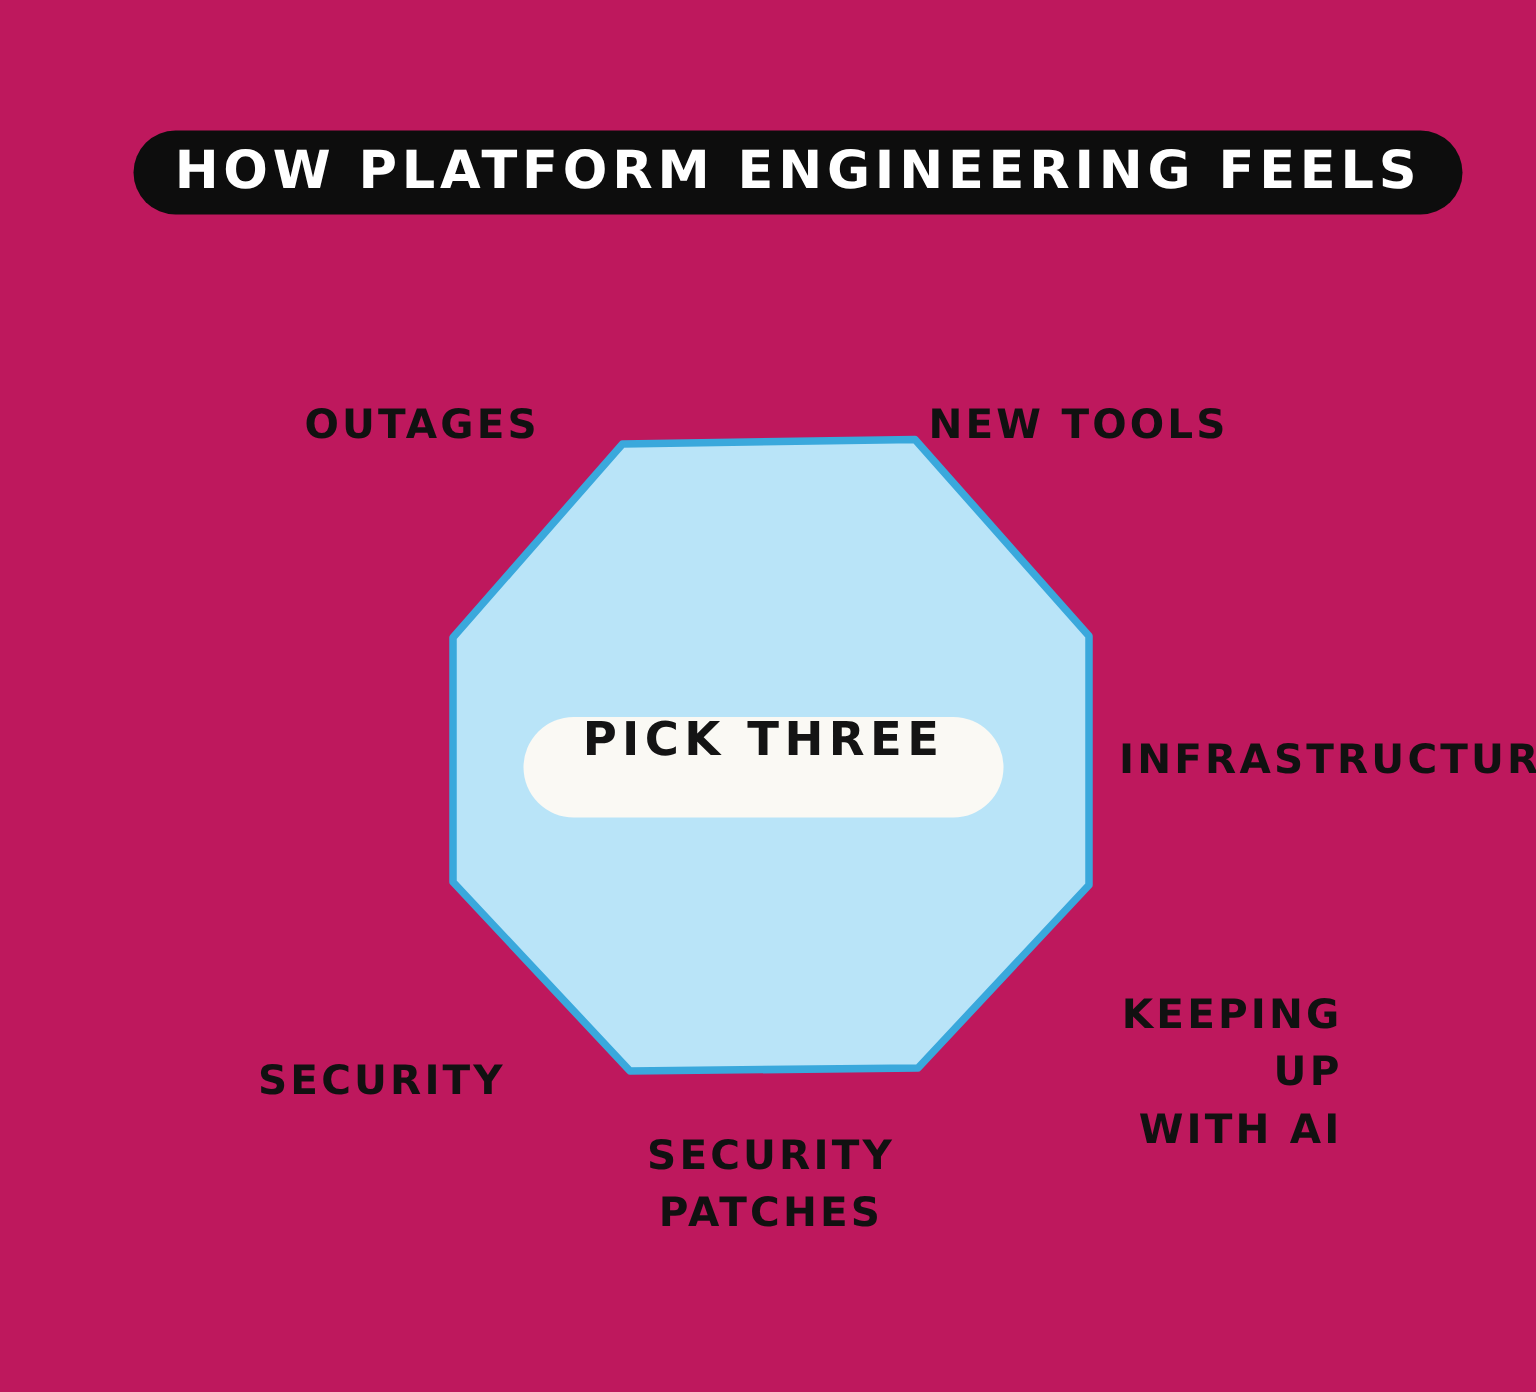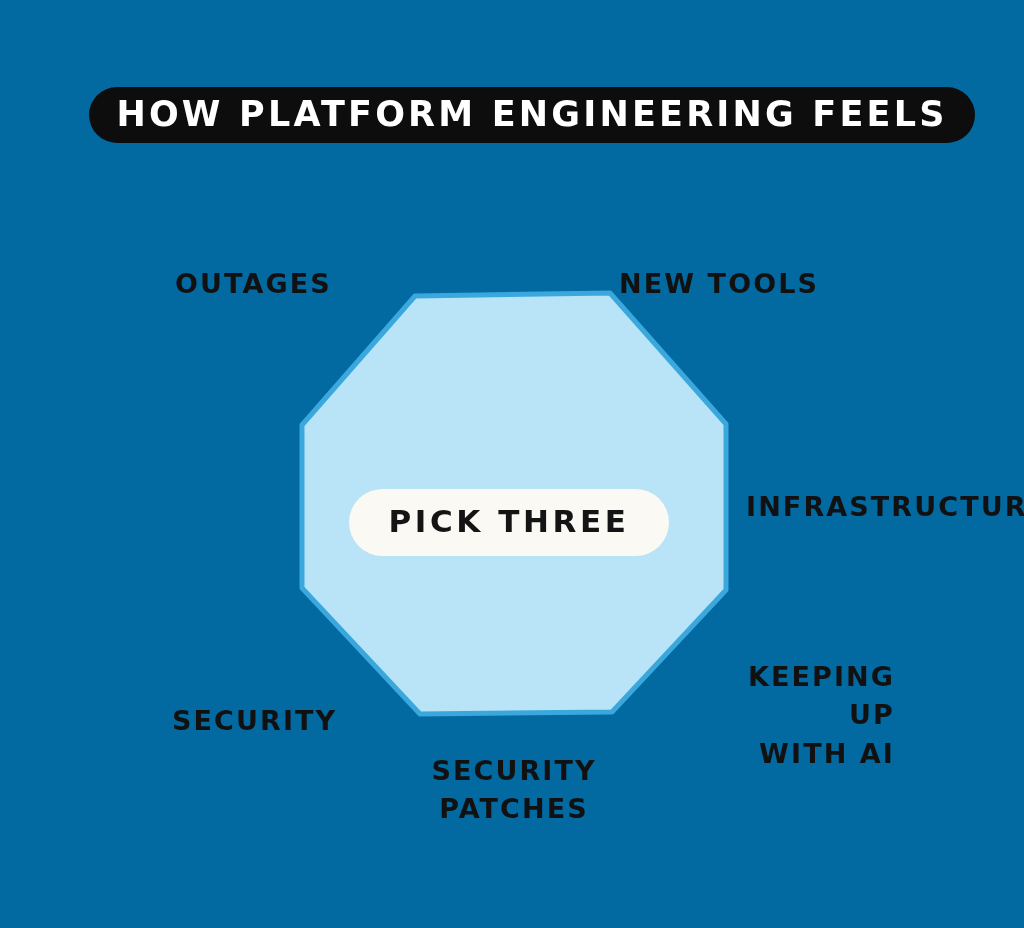--- a/index.html
+++ b/index.html
@@ -13,21 +13,21 @@
     background: #d6eefc;
     font-family: "DejaVu Sans", sans-serif;
     overflow: hidden;
     position: relative;
   }
 
   #stage {
     position: relative;
     width: 1024px;
     height: 928px;
-    background: #0369a1;
+    background: #be185d;
   }
 
   
   #title-banner {
     position: absolute;
     left: 89px;
     top: 87px;
     width: 886px;
     height: 56px;
     background: #0d0d0d;
@@ -61,27 +61,26 @@
   #octagon-svg {
     display: block;
     width: 1024px;
     height: 928px;
   }
 
   
   #center-pill {
     position: absolute;
     left: 349px;
-    top: 489px;
+    top: 478px;
     width: 320px;
     height: 67px;
     background: #faf9f4;
     border-radius: 34px;
     display: flex;
-    align-items: center;
     justify-content: center;
     box-sizing: border-box;
   }
   #center-pill-label {
     color: #141414;
     font-family: "DejaVu Sans", sans-serif;
     font-size: 31px;
     font-weight: 600;
     letter-spacing: 3.6px;
     white-space: nowrap;
@@ -95,21 +94,21 @@
     color: #111111;
     font-family: "DejaVu Sans", sans-serif;
     font-size: 27px;
     font-weight: 600;
     letter-spacing: 2.1px;
     line-height: 1.42;
     white-space: pre-line;
     text-transform: uppercase;
   }
 
-  #label-outages        { left: 175px; top: 265px;  text-align: right;   }
+  #label-outages        { left: 203px; top: 265px;  text-align: right;   }
   #label-new-tools      { left: 619px; top: 265px;  text-align: right;   }
   #label-compliance     { left: 43px;  top: 474px;  text-align: left;   }
   #label-infrastructure { left: 746px; top: 488px;  text-align: left;   }
   #label-keeping-up     { left: 705px; top: 658px;  text-align: right; width: 190px; }
   #label-security-patch { left: 408px; top: 752px;  text-align: center; width: 212px; }
   #label-security       { left: 172px; top: 702px;  text-align: left;   }
 </style>
 </head>
 <body>
 

